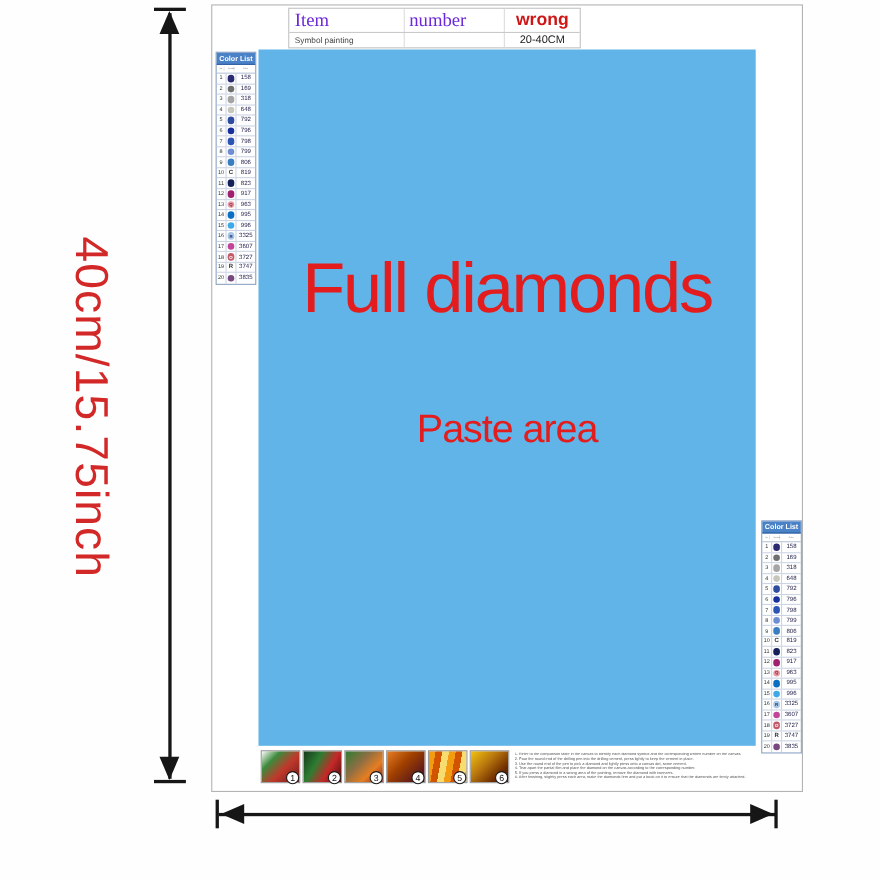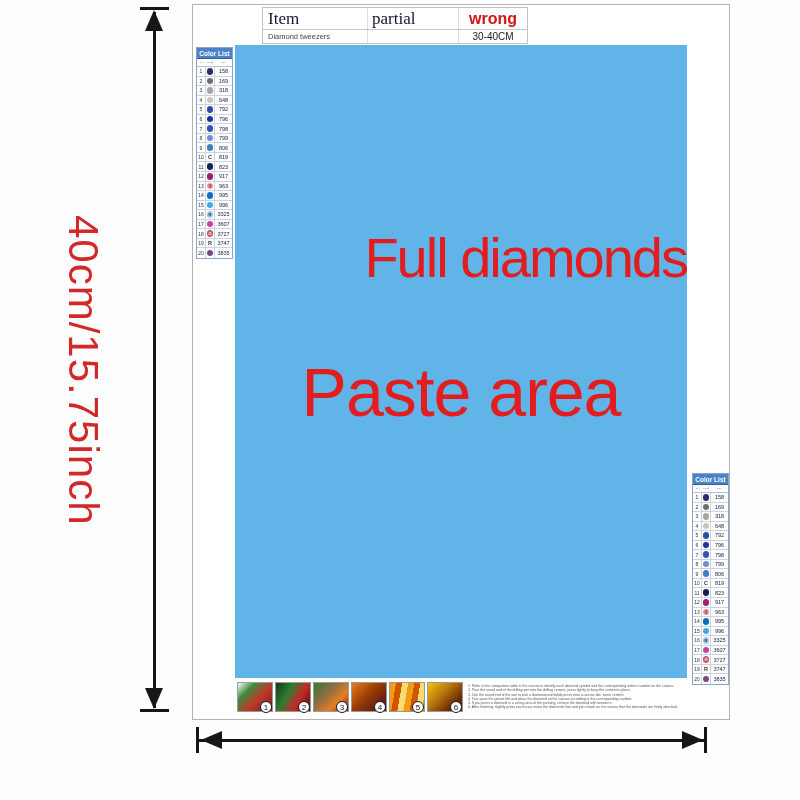--- a/index.html
+++ b/index.html
@@ -29,30 +29,30 @@
   .dim-h{position:absolute;left:243px;top:744px;width:400px;text-align:center;font-size:45px;color:#d22828;letter-spacing:1px;}
 
   
   .spec-table{position:absolute;left:262px;top:7px;width:266px;background:#fff;border:1px solid #c2c2c2;}
   .spec-head{display:flex;height:22px;border-bottom:1px solid #c9c9c9;align-items:center;}
   .spec-row{display:flex;height:13px;align-items:center;}
   .sc{height:100%;display:flex;align-items:center;}
   .sc1{width:105px;border-right:1px solid #dcdcdc;padding-left:5px;}
   .sc2{width:91px;border-right:1px solid #dcdcdc;padding-left:4px;}
   .sc3{width:68px;justify-content:center;}
-  .spec-head .sc1,.spec-head .sc2{font-family:"Liberation Serif",serif;font-size:17px;color:#0f172a;}
+  .spec-head .sc1,.spec-head .sc2{font-family:"Liberation Serif",serif;font-size:17px;color:#6d28d9;}
   .spec-head .sc3{font-size:16px;font-weight:bold;color:#cf1616;}
   .spec-row .sc1{font-size:7.5px;color:#444;}
   .spec-row .sc3{font-size:10px;color:#1b1b1b;}
 
   
   .canvas{position:absolute;left:235px;top:45px;width:452px;height:633px;background:#60b4e8;}
   .canvas-text{position:absolute;left:0;width:100%;text-align:center;color:#e31d1d;}
-  .canvas-line1{top:180px;font-size:56px;letter-spacing:-2px;text-align:right;}
-  .canvas-line2{top:308px;font-size:68px;letter-spacing:-1px;}
+  .canvas-line1{top:180px;font-size:64px;letter-spacing:-2px;}
+  .canvas-line2{top:324px;font-size:36px;letter-spacing:-1px;}
 
   
   .clist{position:absolute;width:37px;background:#fff;border:1px solid #8ba3c4;}
   .clist.left{left:196px;top:47px;}
   .clist.right{left:692px;top:473px;}
   .cl-title{height:11px;background:#4a82c8;color:#fff;font-size:6.5px;font-weight:bold;
             display:flex;align-items:center;justify-content:center;border-bottom:1px solid #2f5f9e;white-space:nowrap;}
   .cl-sub{display:flex;height:8px;border-bottom:1px solid #b8c4d8;color:#777;align-items:center;}
   .cl-sub span{font-size:6px;transform:scale(0.55);transform-origin:center;white-space:nowrap;}
   .cl-sub .s1{width:9px;border-right:1px solid #ccd4e4;height:100%;display:flex;align-items:center;justify-content:center;}
@@ -100,27 +100,27 @@
 
   <div class="h-cap left"></div>
   <div class="h-cap right"></div>
   <div class="h-line"></div>
   <div class="tri left"></div>
   <div class="tri right"></div>
 
   <div class="spec-table">
     <div class="spec-head">
       <div class="sc sc1">Item</div>
-      <div class="sc sc2">partial</div>
+      <div class="sc sc2">number</div>
       <div class="sc sc3">wrong</div>
     </div>
     <div class="spec-row">
-      <div class="sc sc1">Diamond tweezers</div>
+      <div class="sc sc1">Symbol painting</div>
       <div class="sc sc2"></div>
-      <div class="sc sc3">30-40CM</div>
+      <div class="sc sc3">20-40CM</div>
     </div>
   </div>
 
   <div class="canvas" style="background: rgb(96, 180, 232);">
     <div class="canvas-text canvas-line1" style="color: rgb(227, 29, 29);">Full diamonds</div>
     <div class="canvas-text canvas-line2" style="color: rgb(227, 29, 29);">Paste area</div>
   </div>
 
   <div class="clist left">
     <div class="cl-title" style="background: rgb(74, 130, 200);">Color List</div>

